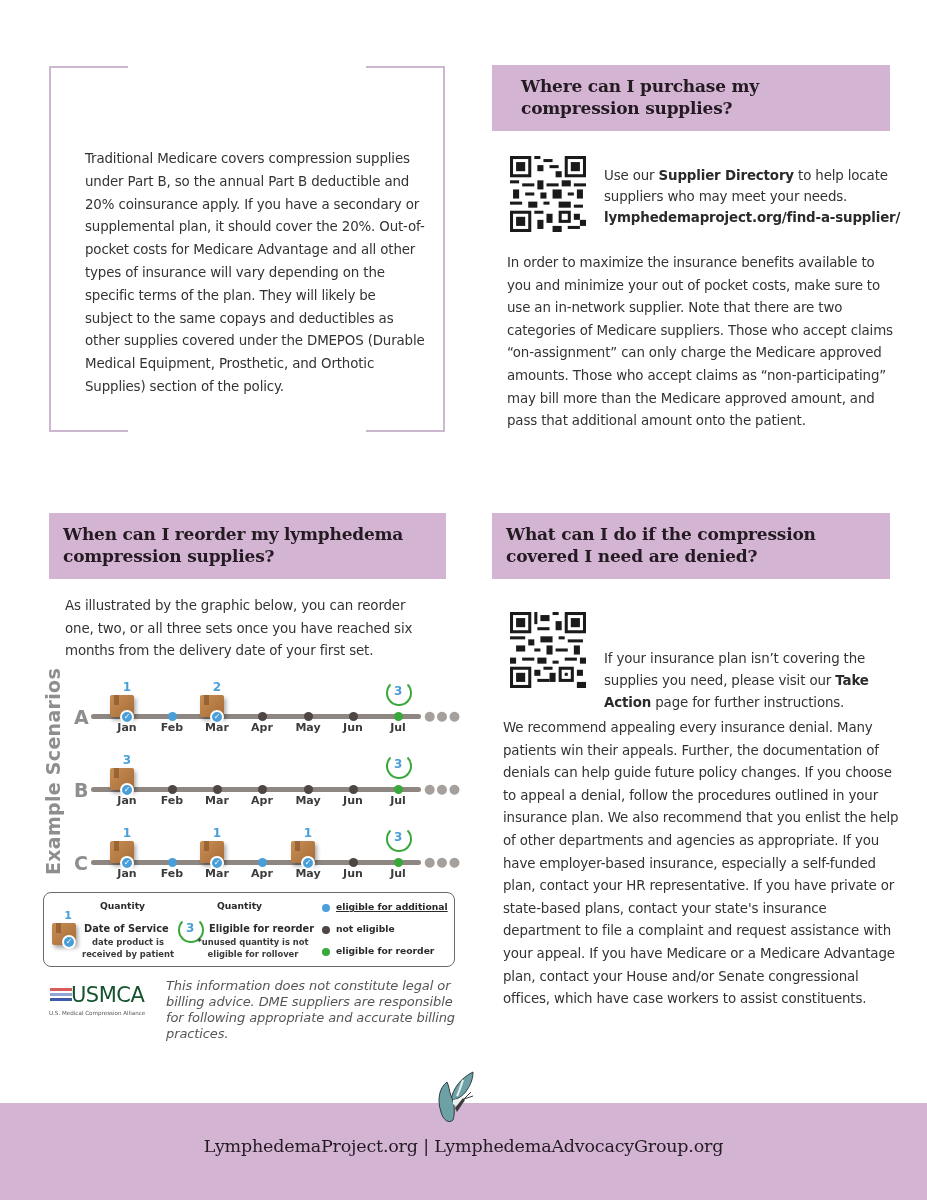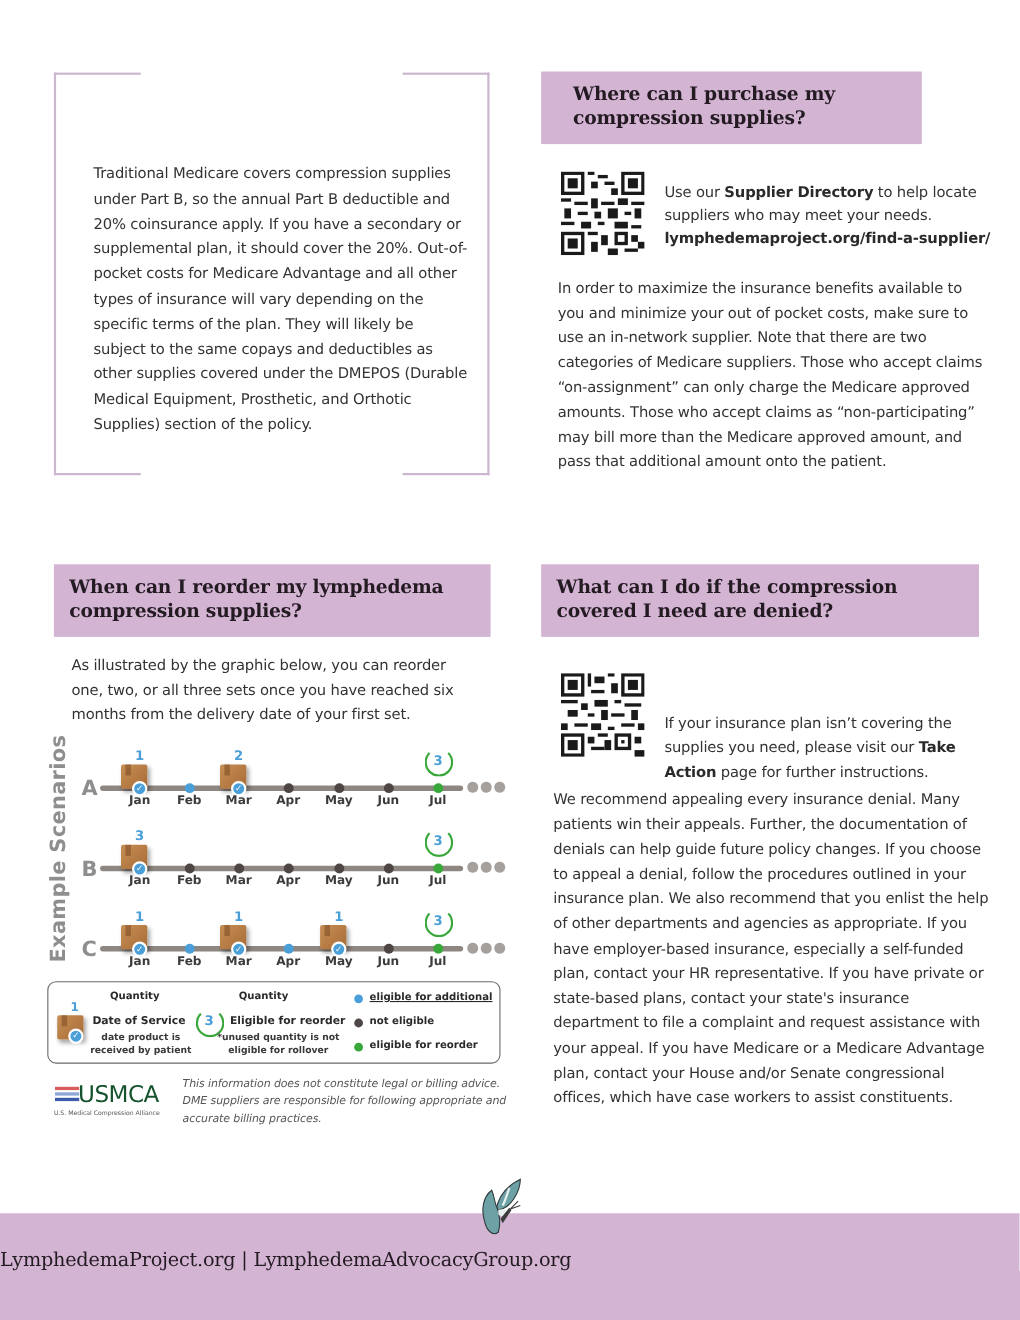--- a/index.html
+++ b/index.html
@@ -55,41 +55,41 @@
   .legend .lt { position: absolute; font-weight: bold; font-size: 9.2px; color: #2a2a2a; white-space: nowrap; }
   .legend .lsub { position: absolute; font-weight: bold; font-size: 8.4px; color: #3a3a3a; text-align: center; line-height: 12px; }
   .legend .ldot { position: absolute; width: 8px; height: 8px; border-radius: 50%; }
 
   
   .usmca { position: absolute; left: 48px; top: 985px; width: 112px; height: 40px; }
   .usmca .stripes { position: absolute; left: 2px; top: 3px; width: 22px; height: 15px; }
   .usmca .stripes span { display:block; height:3px; margin-bottom:2px; }
   .usmca .word { position: absolute; left: 23px; top: -2px; font-size: 21px; color: #14532d; letter-spacing: -0.5px; }
   .usmca .tag { position: absolute; left: 1px; top: 25px; font-size: 5.6px; color: #555; white-space: nowrap; }
-  .disclaimer { position: absolute; left: 166px; top: 978px; width: 295px; font-style: italic; font-size: 10px; line-height: 16px; color: #555; letter-spacing: -0.1px; }
+  .disclaimer { position: absolute; left: 166px; top: 978px; width: 295px; font-style: italic; font-size: 13px; line-height: 16px; color: #555; letter-spacing: -0.1px; }
 
   
   .footer { position: absolute; left: 0; top: 1103px; width: 927px; height: 97px; background: #d3b4d3; }
-  .footer-text { position: absolute; left: 0; top: 1136px; width: 927px; text-align: left; font-family: "DejaVu Serif", serif; font-size: 17.5px; color: #231a22; letter-spacing: -0.2px; }
+  .footer-text { position: absolute; left: 0; top: 1136px; width: 927px; text-align: center; font-family: "DejaVu Serif", serif; font-size: 17.5px; color: #231a22; letter-spacing: -0.2px; }
   .butterfly { position: absolute; left: 433px; top: 1070px; width: 50px; height: 62px; }
 </style>
 </head>
 <body>
 
 <div class="cost-box">
   <div class="edge e-left"></div>
   <div class="edge e-right"></div>
   <div class="edge e-tl"></div>
   <div class="edge e-tr"></div>
   <div class="edge e-bl"></div>
   <div class="edge e-br"></div>
   <p>Traditional Medicare covers compression supplies under Part B, so the annual Part B deductible and 20% coinsurance apply. If you have a secondary or supplemental plan, it should cover the 20%. Out-of-pocket costs for Medicare Advantage and all other types of insurance will vary depending on the specific terms of the plan. They will likely be subject to the same copays and deductibles as other supplies covered under the DMEPOS (Durable Medical Equipment, Prosthetic, and Orthotic Supplies) section of the policy.</p>
 </div>
 
-<div class="head-bar" style="left:492px; top:65px; width:346px; height:66px;">
+<div class="head-bar" style="left:492px; top:65px; width:398px; height:66px;">
   <h2 class="serif-head" style="padding-left:15px;">Where can I purchase my compression supplies?</h2>
 </div>
 
 <svg class="qr" style="left:510px; top:156px;" viewBox="0 0 25 25">
   <rect width="25" height="25" fill="#fff"></rect>
   <g fill="#1a1a1a">
     <rect x="0" y="0" width="7" height="7"></rect>
       <rect x="1" y="1" width="5" height="5" fill="#fff"></rect>
       <rect x="2" y="2" width="3" height="3"></rect>
     <rect x="18" y="0" width="7" height="7"></rect>

